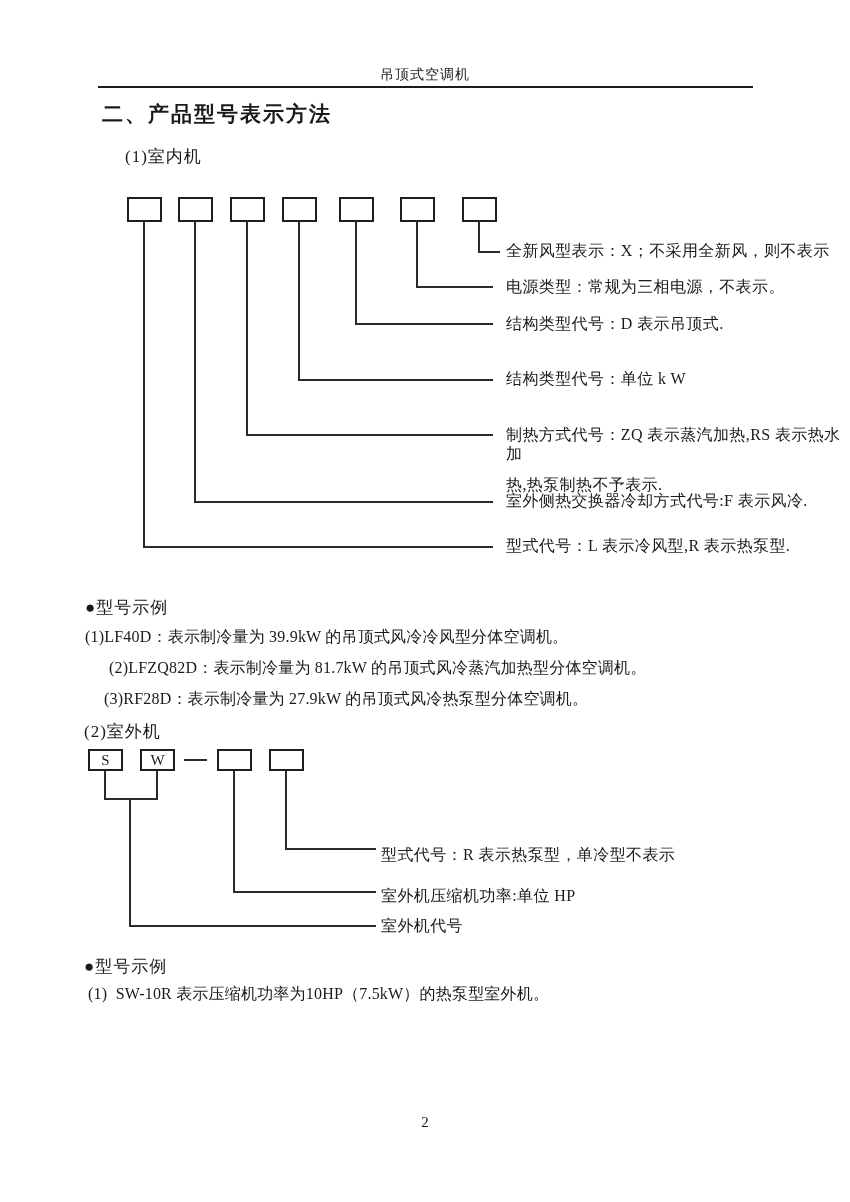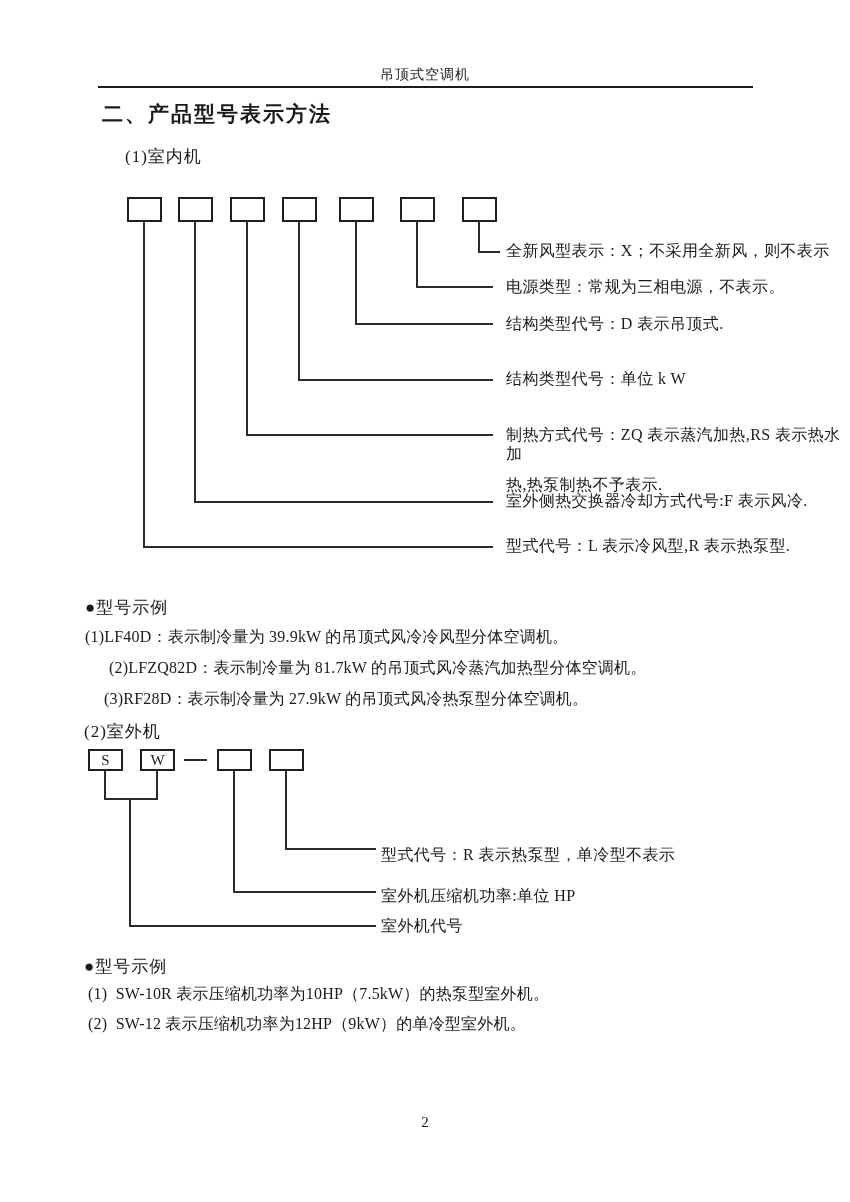--- a/index.html
+++ b/index.html
@@ -103,17 +103,16 @@
   <div class="hl" style="left:233px; top:891px; width:143px;"></div>
   <div class="vl" style="left:285px; top:771px; height:79px;"></div>
   <div class="hl" style="left:285px; top:848px; width:91px;"></div>
 
   <div class="lbl" style="left:381px; top:845px;">型式代号：R 表示热泵型，单冷型不表示</div>
   <div class="lbl" style="left:381px; top:886px;">室外机压缩机功率:单位 HP</div>
   <div class="lbl" style="left:381px; top:916px;text-align:center;">室外机代号</div>
 
   <div class="ex-head" style="left:84px; top:955px;">●型号示例</div>
   <div class="ex" style="left:88px; top:984px;">(1)  SW-10R 表示压缩机功率为10HP（7.5kW）的热泵型室外机。</div>
-  <div class="ex" style="left:88px; top:1014px;">(2)  SW-12 表示压缩机功率为12HP（9kW）的单冷型室外机。</div>
 
   <div class="pgnum">2</div>
 
 </div>
 
 </body></html>

